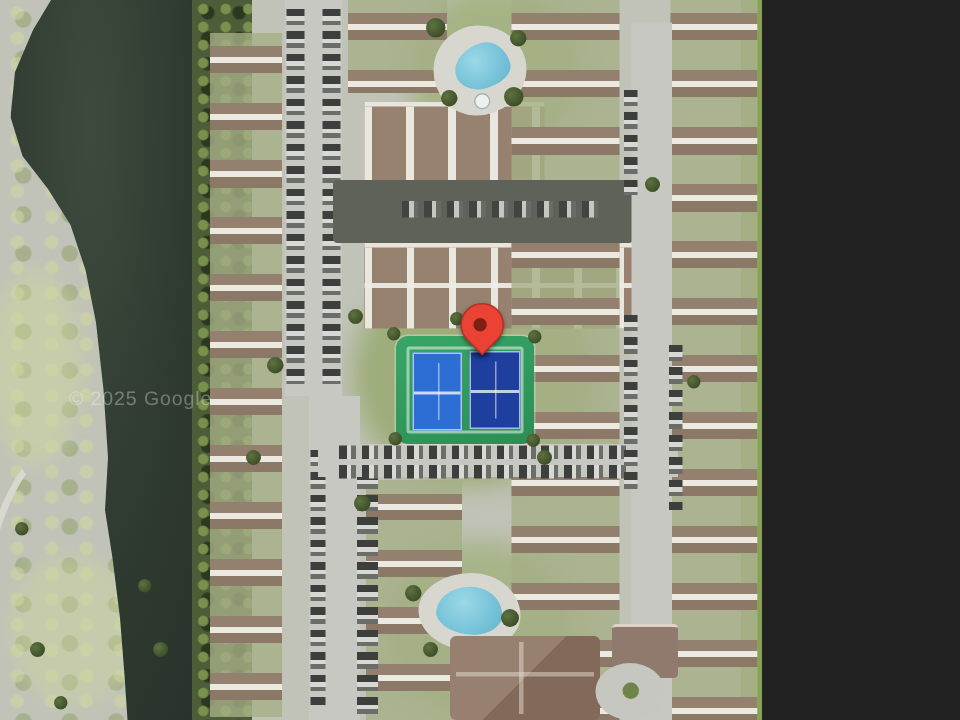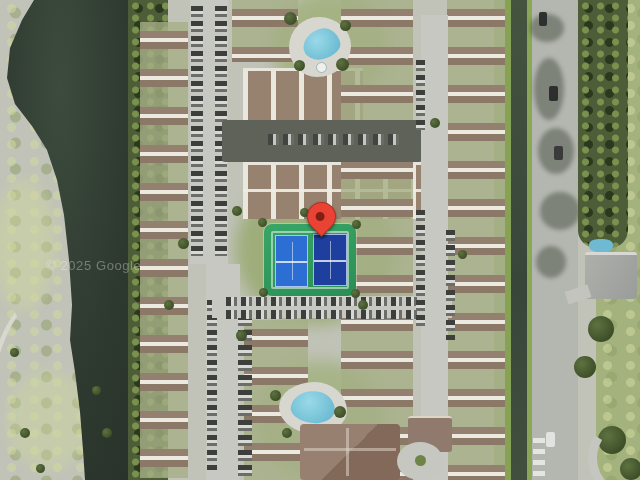--- a/index.html
+++ b/index.html
@@ -1,16 +1,16 @@
 <!DOCTYPE html>
 <html><head>
 <meta charset="utf-8">
 <style>
   html,body{margin:0;padding:0;background:#222;font-family:"Liberation Sans",sans-serif;}
-  #map{position:relative;width:640px;height:480px;overflow:hidden;background:#c1c3b8;}
+  #map{position:relative;width:508px;height:480px;overflow:hidden;background:#c1c3b8;}
   .abs{position:absolute;}
   
   .golf{background:linear-gradient(100deg,#aab87f,#9db073 55%,#a8b67c);}
   .mottle-light{background-image:radial-gradient(circle,rgba(208,216,160,.55) 0 4px,rgba(0,0,0,0) 5px),radial-gradient(circle,rgba(140,158,100,.5) 0 5px,rgba(0,0,0,0) 6px);background-size:23px 17px,31px 26px;}
   .trees{background-color:#4c5d38;background-image:radial-gradient(circle,rgba(124,148,78,.95) 0 3px,rgba(0,0,0,0) 4px),radial-gradient(circle,rgba(42,54,28,.95) 0 4px,rgba(0,0,0,0) 5px);background-size:15px 12px,21px 17px;}
   .lake{background:radial-gradient(ellipse at 40% 18%,#3d4b3e 0%,#2e392f 55%,#27312a 100%);
         clip-path:polygon(34px 0,22px 20px,10px 48px,7px 78px,15px 104px,32px 126px,47px 150px,57px 180px,64px 215px,69px 260px,72px 305px,70px 340px,75px 372px,80px 412px,83px 450px,85px 480px,138px 480px,138px 0);}
   .patch{border-radius:50%;}
   
   .huts-v{background-color:rgba(165,175,134,.8);background-image:repeating-linear-gradient(180deg,rgba(0,0,0,0) 0 9px,#93806e 9px 16px,#ece9e1 16px 20px,#8b7867 20px 27px,rgba(0,0,0,0) 27px 38px);}

